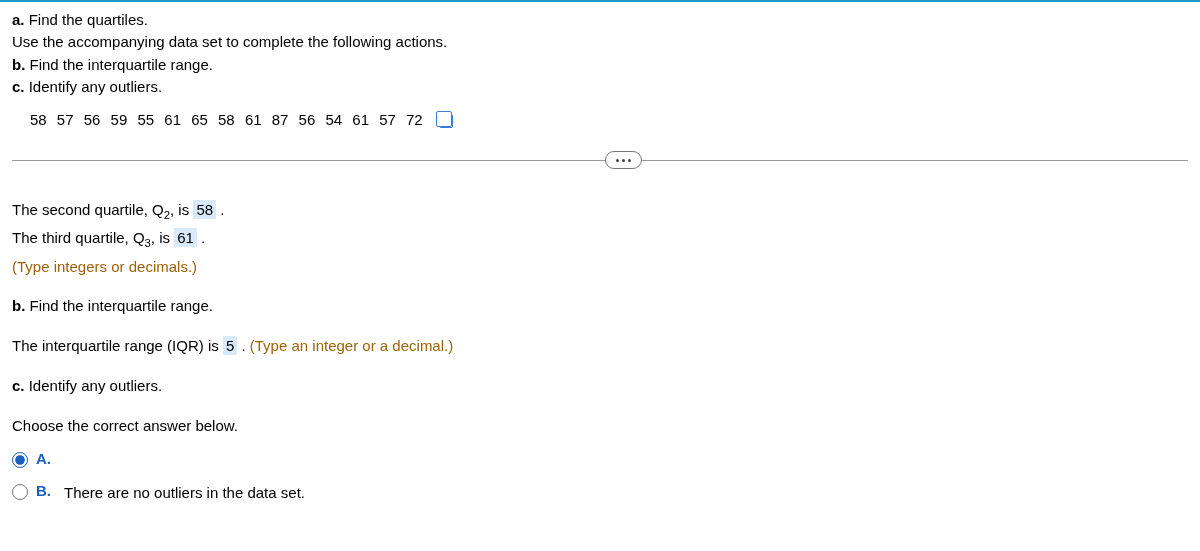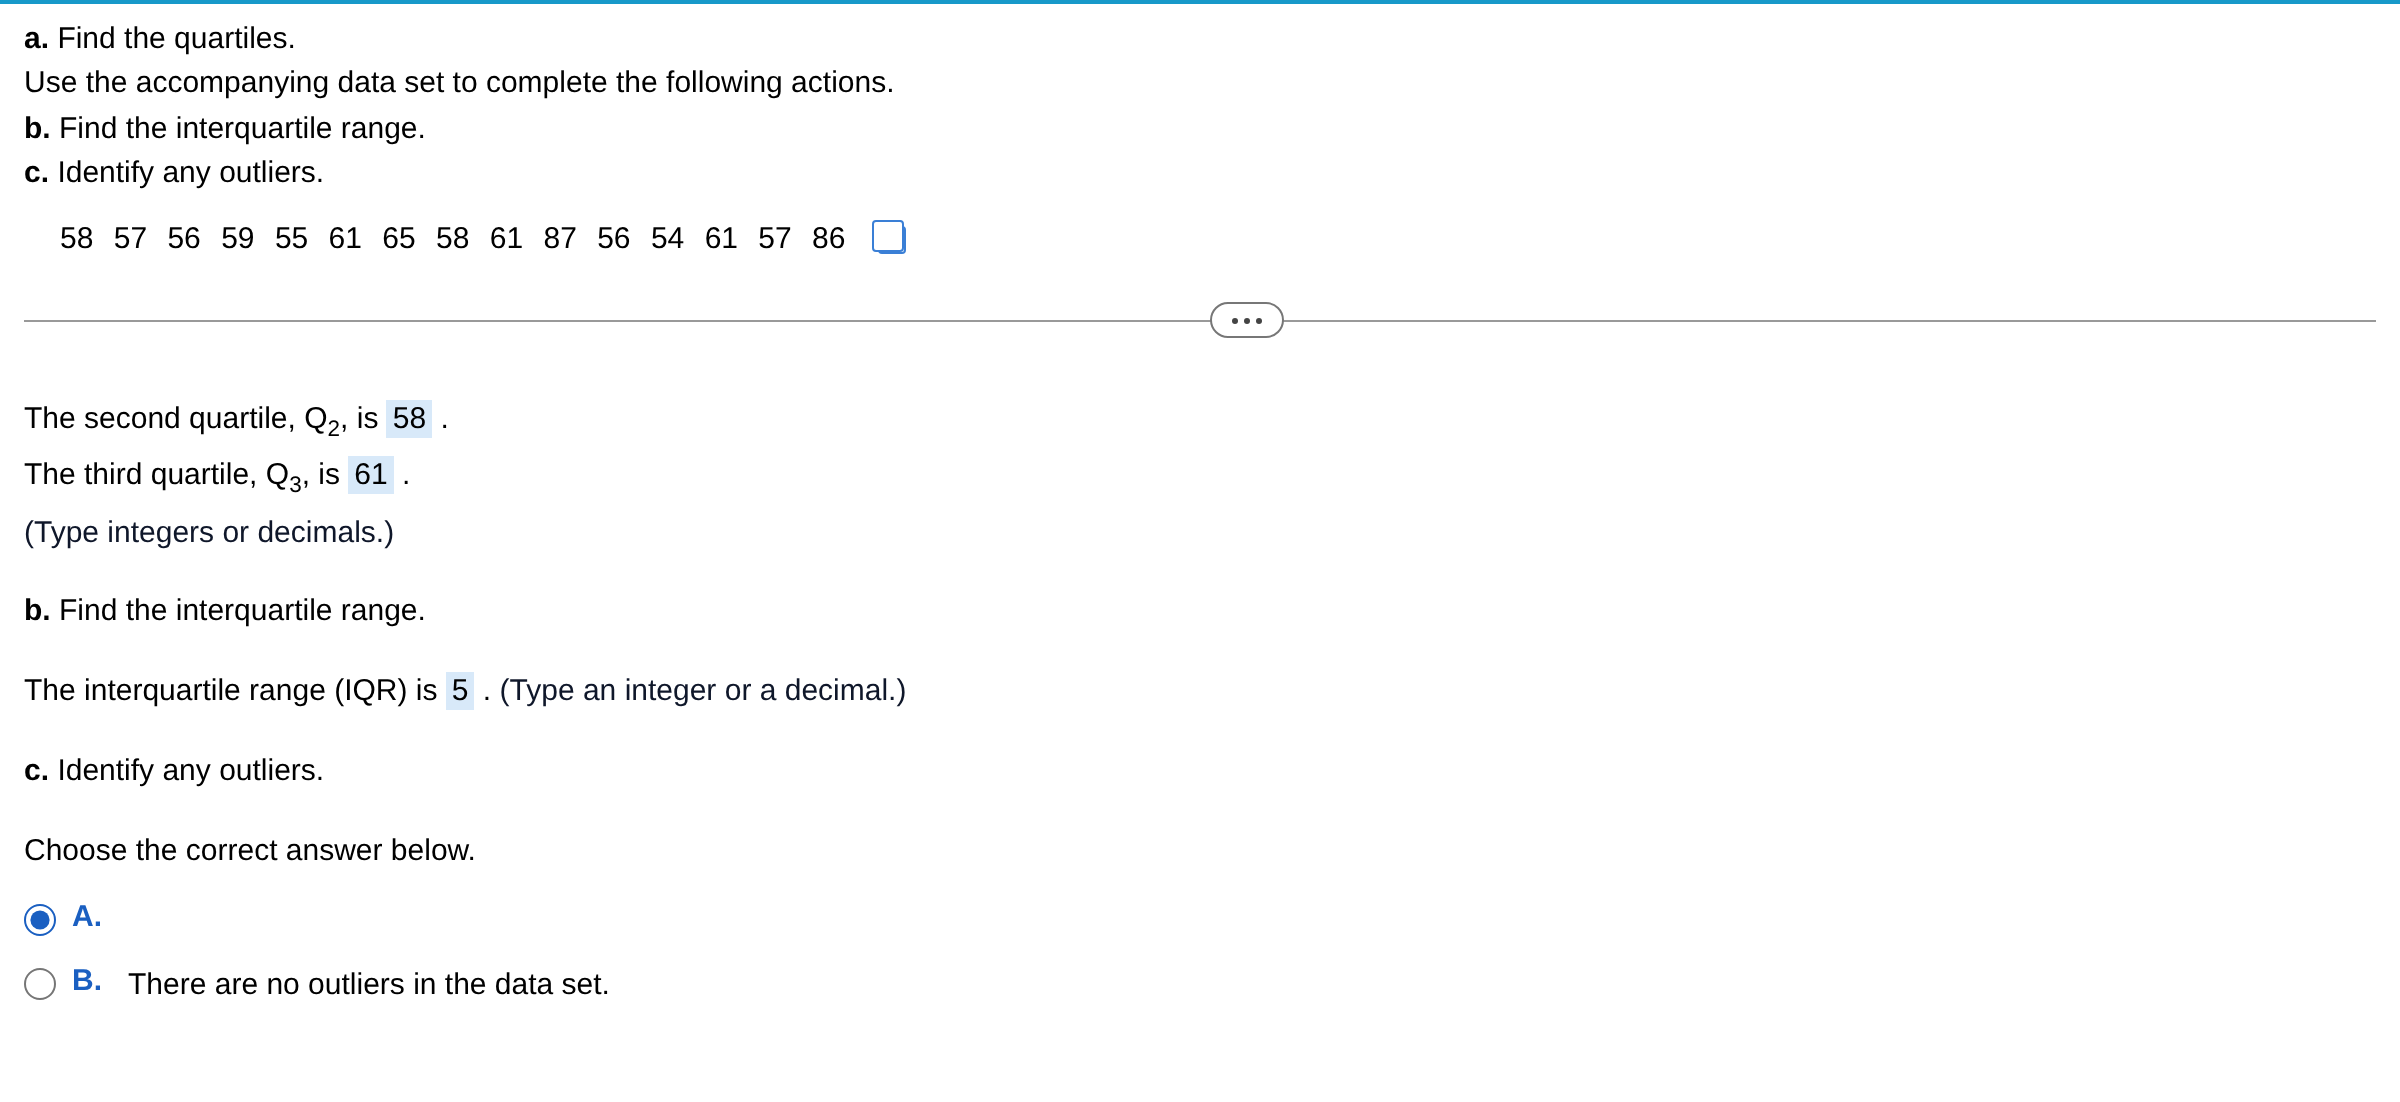--- a/index.html
+++ b/index.html
@@ -60,21 +60,21 @@
     cursor: pointer;
   }
   .pill .dot { width: 3px; height: 3px; background: #444; border-radius: 50%; }
   .answer-block { margin-top: 0; }
   .answer-block p { margin-bottom: 4px; line-height: 1.45; }
   .sub { font-size: 0.75em; vertical-align: sub; }
   .hl {
     background: #d8e9f9;
     padding: 1px 3px;
   }
-  .hint-blue { color: #0f172a; }
+  .hint-blue { color: #a16207; }
   .section-gap { margin-top: 18px; }
   .radio-row { display: flex; align-items: flex-start; margin-top: 14px; }
   .radio-row input[type=radio] {
     width: 16px; height: 16px; margin-top: 2px; accent-color: #1a5fc1;
   }
   .opt-label { font-weight: bold; color: #1a5fc1; margin: 0 10px 0 8px; min-width: 18px; }
   .opt-text { line-height: 1.5; }
   .inline-input {
     width: 26px;
     height: 22px;
@@ -101,21 +101,21 @@
     <span class="num">55</span>
     <span class="num">61</span>
     <span class="num">65</span>
     <span class="num">58</span>
     <span class="num">61</span>
     <span class="num">87</span>
     <span class="num">56</span>
     <span class="num">54</span>
     <span class="num">61</span>
     <span class="num">57</span>
-    <span class="num">86</span>
+    <span class="num">72</span>
     <span class="copy-icon"></span>
   </div>
 
   <div class="hr-wrap">
     <hr class="hr-line">
     <div class="pill">
       <span class="dot"></span>
       <span class="dot"></span>
       <span class="dot"></span>
     </div>

